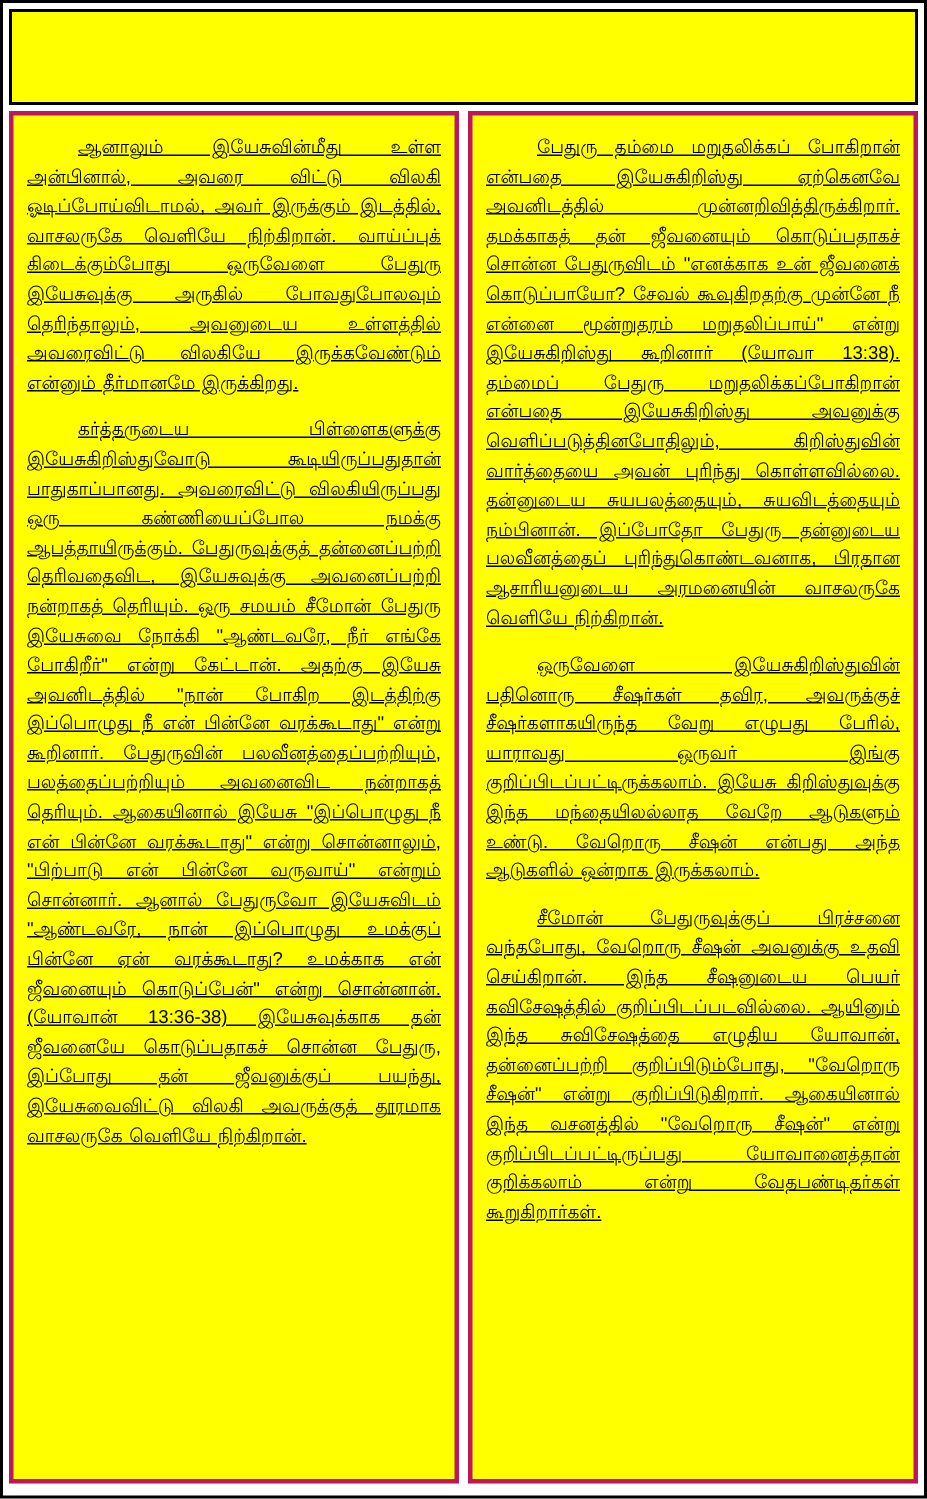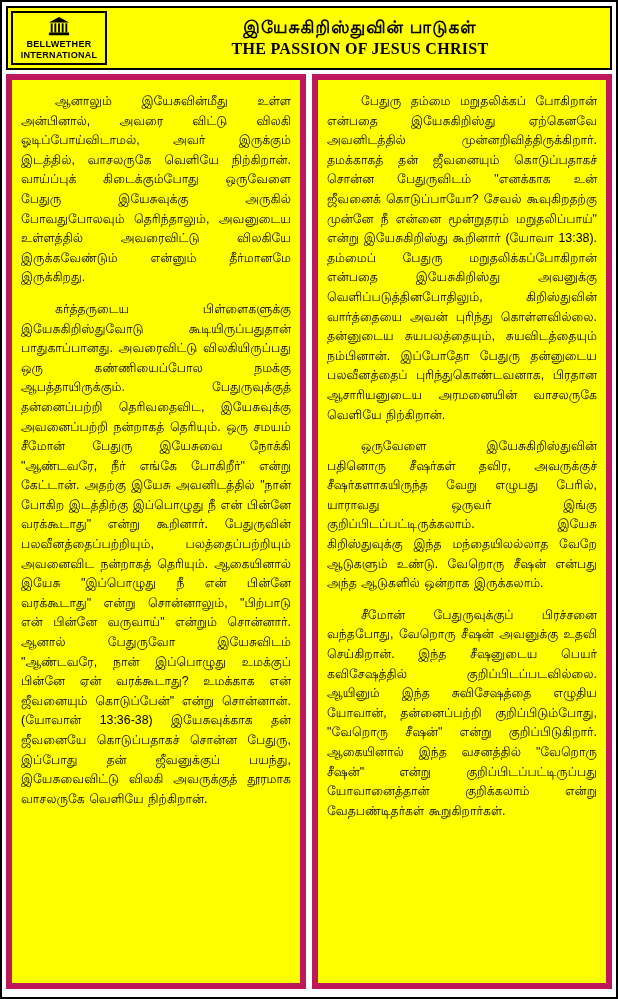--- a/index.html
+++ b/index.html
@@ -90,62 +90,46 @@
     top: 72px;
     left: 4px;
     right: 4px;
     bottom: 8px;
     display: flex;
     gap: 6px;
   }
   .column {
     flex: 1;
     background: #ffff00;
-    border: 6px solid #be185d;
+    border: 3px solid #be185d;
     box-sizing: border-box;
     padding: 12px 9px 8px 9px;
     overflow: hidden;
+    text-decoration: underline;
   }
   .para {
     font-size: 12.4px;
     line-height: 19.6px;
     color: #000000;
     text-align: justify;
     text-justify: inter-word;
     text-indent: 34px;
     margin: 0 0 12px 0;
     word-spacing: 1px;
   }
   .para:last-child { margin-bottom: 0; }
 </style>
 </head>
 <body>
 
 <div class="page">
 
   <div class="header">
 
-    <div class="logo-box">
-      <svg class="logo-art" viewBox="0 0 24 24">
-        <rect x="1" y="18" width="22" height="3" fill="#000"></rect>
-        <rect x="3" y="8" width="2" height="10" fill="#000"></rect>
-        <rect x="7" y="8" width="2" height="10" fill="#000"></rect>
-        <rect x="11" y="8" width="2" height="10" fill="#000"></rect>
-        <rect x="15" y="8" width="2" height="10" fill="#000"></rect>
-        <rect x="19" y="8" width="2" height="10" fill="#000"></rect>
-        <polygon points="12,1 23,7 1,7" fill="#000"></polygon>
-      </svg>
-      <div class="logo-line">BELLWETHER</div>
-      <div class="logo-line">INTERNATIONAL</div>
-    </div>
 
-    <div class="title-block">
-      <div class="title-tamil">இயேசுகிறிஸ்துவின் பாடுகள்</div>
-      <div class="title-english">THE PASSION OF JESUS CHRIST</div>
-    </div>
 
 
   </div>
 
   <div class="body-wrap">
 
     <div class="column">
       <p class="para">ஆனாலும் இயேசுவின்மீது உள்ள அன்பினால், அவரை விட்டு விலகி ஓடிப்போய்விடாமல், அவர் இருக்கும் இடத்தில், வாசலருகே வெளியே நிற்கிறான். வாய்ப்புக் கிடைக்கும்போது ஒருவேளை பேதுரு இயேசுவுக்கு அருகில் போவதுபோலவும் தெரிந்தாலும், அவனுடைய உள்ளத்தில் அவரைவிட்டு விலகியே இருக்கவேண்டும் என்னும் தீர்மானமே இருக்கிறது.</p>
       <p class="para">கர்த்தருடைய பிள்ளைகளுக்கு இயேசுகிறிஸ்துவோடு கூடியிருப்பதுதான் பாதுகாப்பானது. அவரைவிட்டு விலகியிருப்பது ஒரு கண்ணியைப்போல நமக்கு ஆபத்தாயிருக்கும். பேதுருவுக்குத் தன்னைப்பற்றி தெரிவதைவிட, இயேசுவுக்கு அவனைப்பற்றி நன்றாகத் தெரியும். ஒரு சமயம் சீமோன் பேதுரு இயேசுவை நோக்கி "ஆண்டவரே, நீர் எங்கே போகிறீர்" என்று கேட்டான். அதற்கு இயேசு அவனிடத்தில் "நான் போகிற இடத்திற்கு இப்பொழுது நீ என் பின்னே வரக்கூடாது" என்று கூறினார். பேதுருவின் பலவீனத்தைப்பற்றியும், பலத்தைப்பற்றியும் அவனைவிட நன்றாகத் தெரியும். ஆகையினால் இயேசு "இப்பொழுது நீ என் பின்னே வரக்கூடாது" என்று சொன்னாலும், "பிற்பாடு என் பின்னே வருவாய்" என்றும் சொன்னார். ஆனால் பேதுருவோ இயேசுவிடம் "ஆண்டவரே, நான் இப்பொழுது உமக்குப் பின்னே ஏன் வரக்கூடாது? உமக்காக என் ஜீவனையும் கொடுப்பேன்" என்று சொன்னான். (யோவான் 13:36-38) இயேசுவுக்காக தன் ஜீவனையே கொடுப்பதாகச் சொன்ன பேதுரு, இப்போது தன் ஜீவனுக்குப் பயந்து, இயேசுவைவிட்டு விலகி அவருக்குத் தூரமாக வாசலருகே வெளியே நிற்கிறான்.</p>
     </div>

